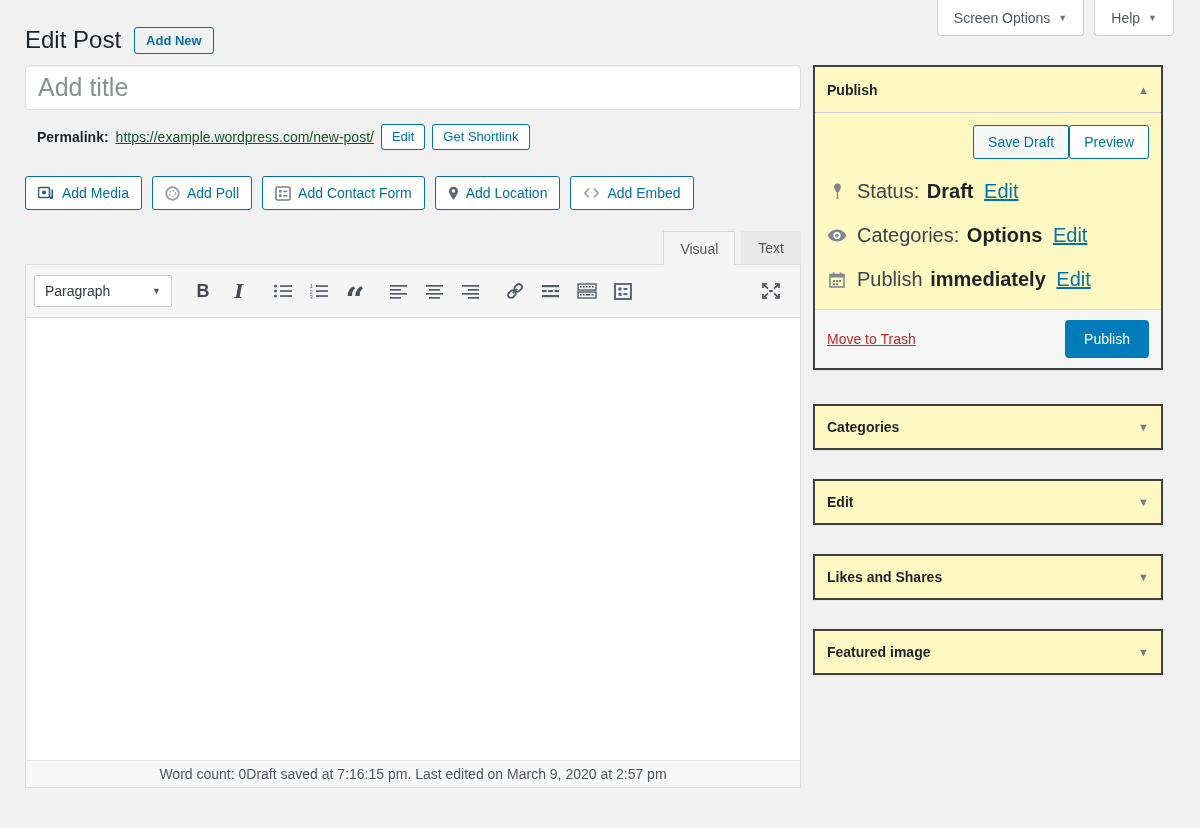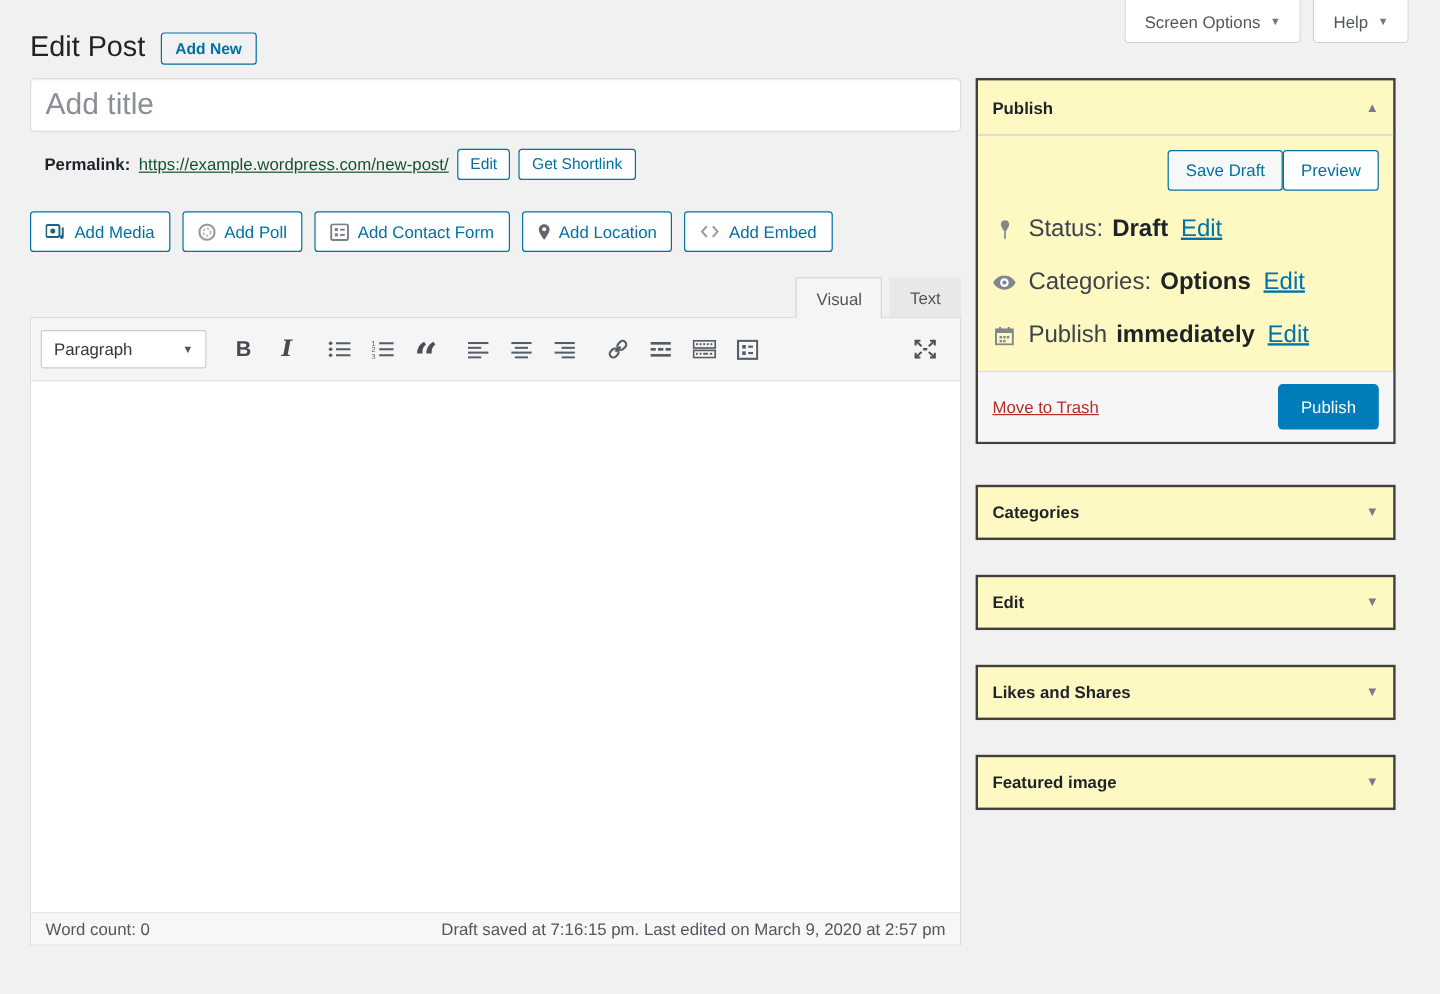--- a/index.html
+++ b/index.html
@@ -94,21 +94,21 @@
     border: none;
   }
   .tb-btn.group-gap { margin-left: 8px; }
   .tb-bold { font-size: 18px; font-weight: 700; font-family: "Liberation Sans", sans-serif; color: #434a50; }
   .tb-italic { font-size: 19px; font-weight: 700; font-style: italic; font-family: "DejaVu Serif", serif; color: #434a50; }
   .tb-quote { font-size: 34px; font-weight: 700; font-family: "DejaVu Serif", serif; color: #4a5056; line-height: 6px; margin-top: 16px; }
   .tb-spacer { flex: 1; }
   .editor-content { height: 442px; background: #fff; cursor: text; }
   .editor-statusbar {
     height: 27px; background: #f7f7f7; border-top: 1px solid #e5e5e5;
-    display: flex; align-items: center; justify-content: space-between;
+    display: flex; align-items: center; justify-content: center;
     padding: 0 12px; font-size: 14px; color: #50575e;
   }
 
   
   .postbox {
     background: #fef9c3; border: 2px solid #404040; box-shadow: 0 1px 1px rgba(0,0,0,.04);
   }
   .postbox-header {
     display: flex; align-items: center; justify-content: space-between;
     padding: 0 12px; height: 45px; cursor: pointer;

